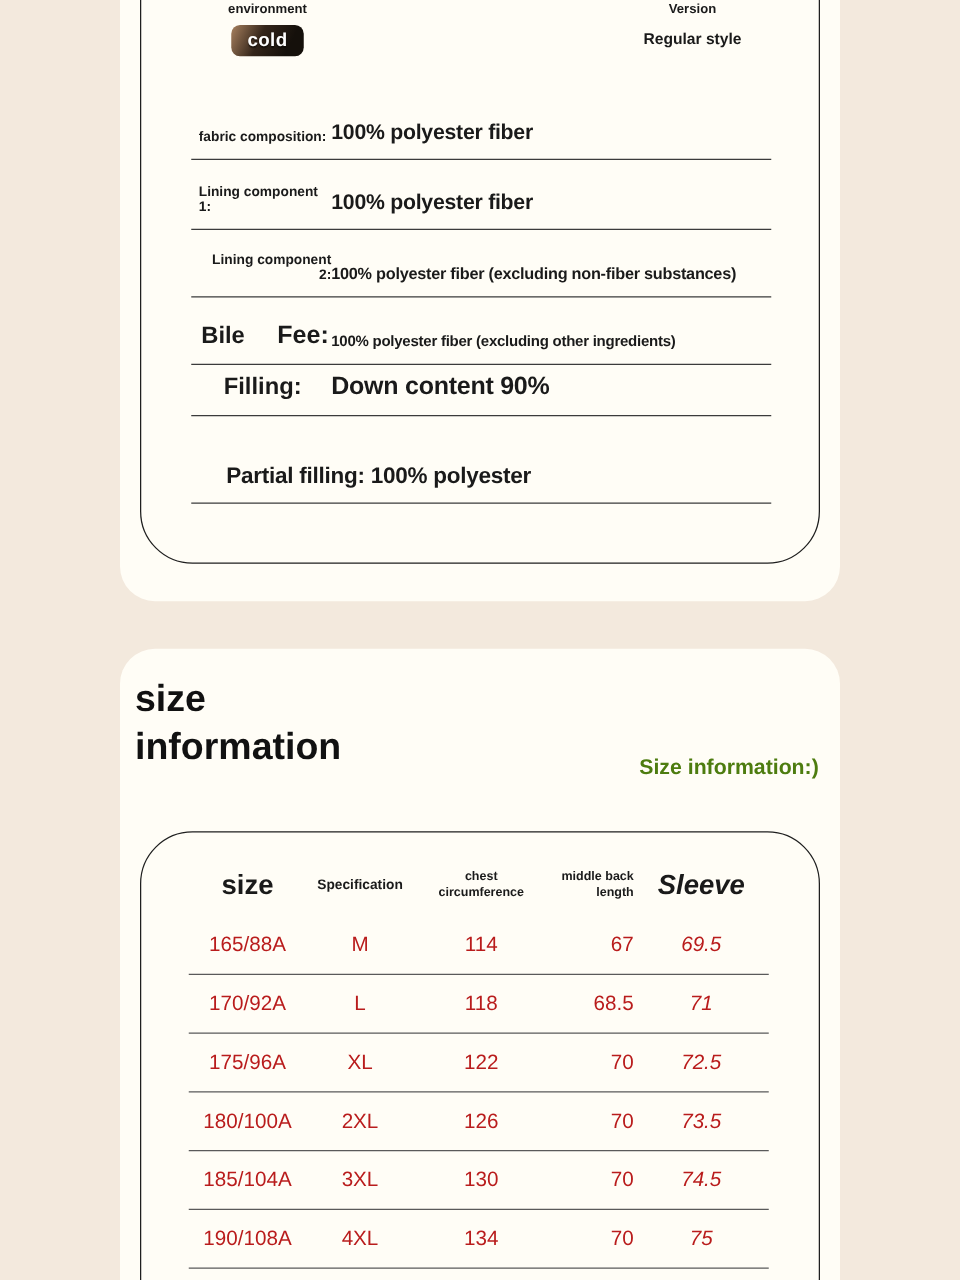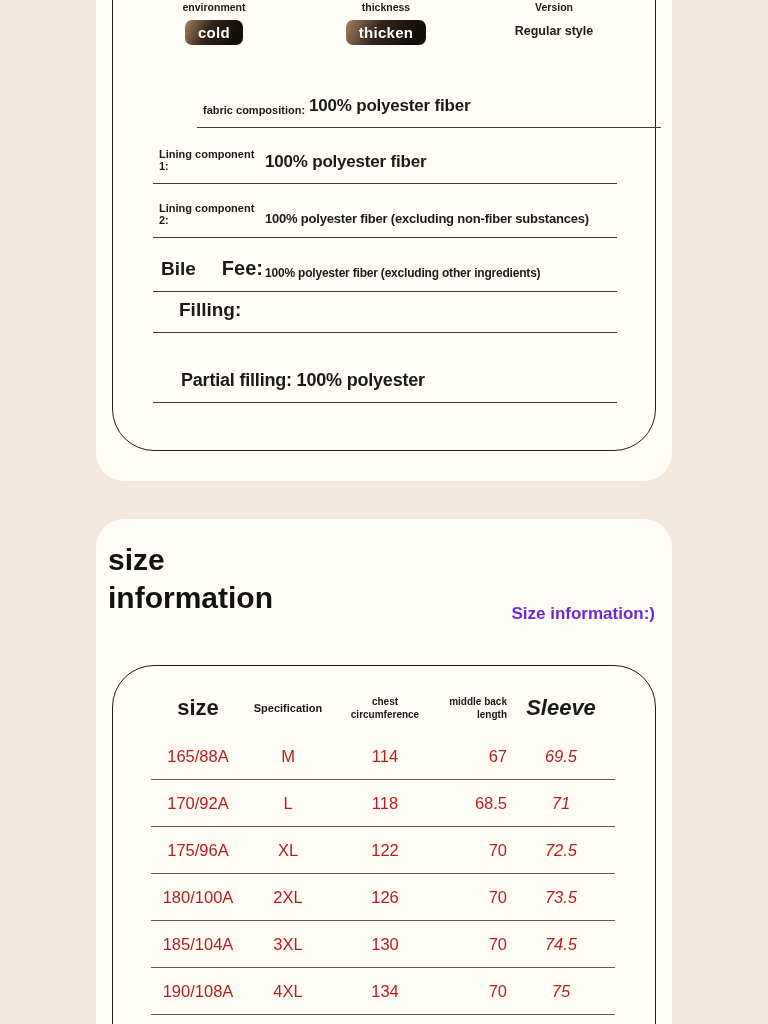--- a/index.html
+++ b/index.html
@@ -34,41 +34,41 @@
     border-radius:7px; padding:4px 13px;
     text-shadow:0 1px 1px rgba(0,0,0,0.5);
   }
   .attr-plain { display:inline-block; font-size:12.5px; font-weight:700; margin-top:4px; }
 
   .spec-row {
     position:absolute; left:40px; width:464px; height:42px;
     border-bottom:1px solid #3b3b3b;
     display:flex; align-items:flex-end; padding-bottom:11px;
   }
-  .r1 { top:145px;margin-left:44px; } .r2 { top:201px; } .r3 { top:255px; }
+  .r1 { top:145px; } .r2 { top:201px; } .r3 { top:255px;text-align:right; }
   .r4 { top:309px; } .r5 { top:350px; } .r6 { top:420px;text-align:right; }
   .spec-label { flex:0 0 112px; width:112px; font-size:11px; font-weight:700; padding-left:6px; }
   .spec-value { font-weight:700; letter-spacing:-0.2px; white-space:nowrap; }
   .v-md { font-size:17px; }
   .v-sm13 { font-size:13px; }
   .v-sm12 { font-size:12px; }
   .v-lg { font-size:20px; }
   .bile-wrap { display:flex; align-items:center; }
   .bile-a { font-size:19px; font-weight:700; padding-left:2px; }
   .bile-b { font-size:20px; font-weight:700; margin-left:26px; }
   .filling-label { font-size:19px; font-weight:700; padding-left:26px; }
   .spec-single { font-size:18px; font-weight:700; padding-left:28px; letter-spacing:-0.2px; }
 
   .size-title {
     position:absolute; left:108px; top:541px;
     font-size:30px; font-weight:700; line-height:38px; color:#111;
   }
   .size-subtitle {
     position:absolute; right:113px; top:604px;
-    font-size:17px; font-weight:700; color:#6d28d9;
+    font-size:17px; font-weight:700; color:#4d7c0f;
   }
 
   .table-box {
     position:absolute; left:112px; top:665px; width:544px; height:400px;
     border:1.5px solid #1f1f1f; border-radius:42px;
   }
   .thead {
     position:absolute; top:16px; left:38px; width:464px; height:52px;
     display:flex; align-items:center;
   }
@@ -91,24 +91,20 @@
 <body>
 
 <div class="card card1"></div>
 
 <div class="spec-box">
   <div class="attrs">
     <div class="attr attr1">
       <span class="attr-label">environment</span>
       <span class="badge">cold</span>
     </div>
-    <div class="attr attr2">
-      <span class="attr-label">thickness</span>
-      <span class="badge">thicken</span>
-    </div>
     <div class="attr attr3">
       <span class="attr-label">Version</span>
       <span class="attr-plain">Regular style</span>
     </div>
   </div>
 
   <div class="spec-row r1">
     <span class="spec-label">fabric composition:</span>
     <span class="spec-value v-md">100% polyester fiber</span>
   </div>
@@ -122,20 +118,21 @@
   </div>
   <div class="spec-row r4">
     <span class="spec-label bile-wrap">
       <span class="bile-a">Bile</span>
       <span class="bile-b">Fee:</span>
     </span>
     <span class="spec-value v-sm12">100% polyester fiber (excluding other ingredients)</span>
   </div>
   <div class="spec-row r5">
     <span class="spec-label filling-label">Filling:</span>
+    <span class="spec-value v-lg">Down content 90%</span>
   </div>
   <div class="spec-row r6">
     <span class="spec-single">Partial filling: 100% polyester</span>
   </div>
 </div>
 
 <div class="card card2"></div>
 
 <div class="size-title">
   <div>size</div>

